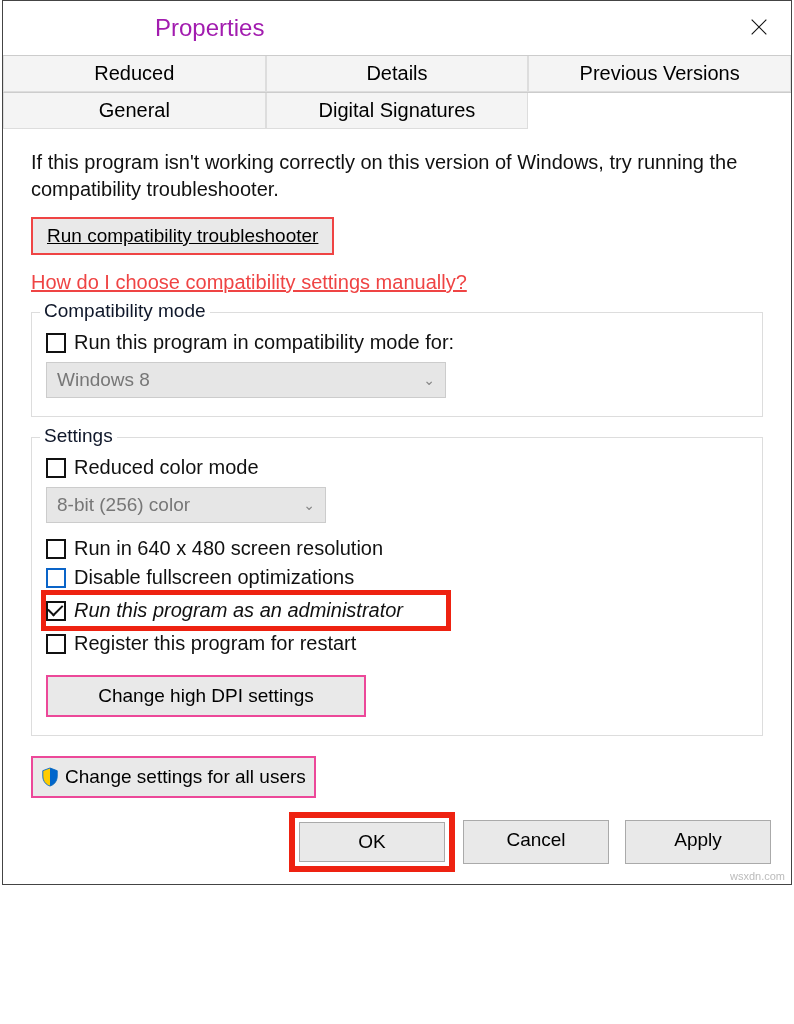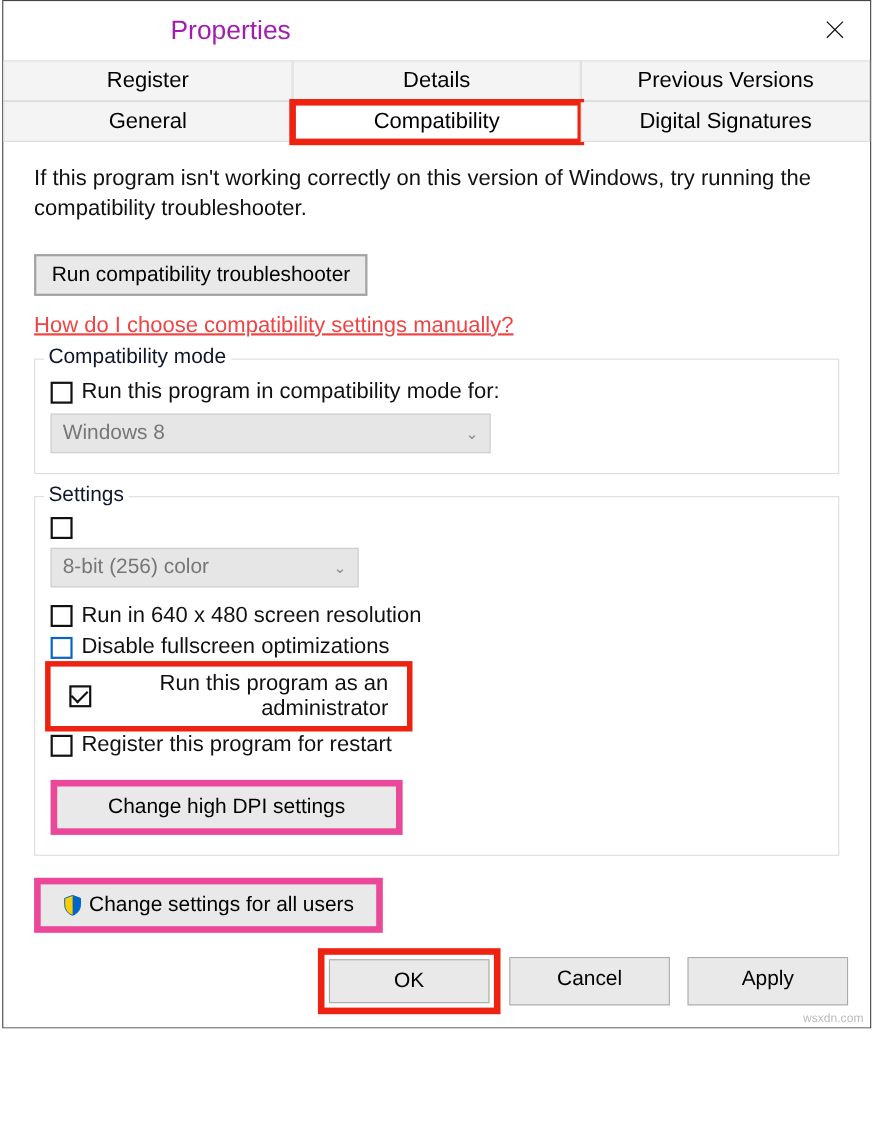--- a/index.html
+++ b/index.html
@@ -7,63 +7,62 @@
   .window { width: 790px; border: 1px solid #444; background: #fff; margin: 0 auto; position: relative; }
   .titlebar { display: flex; align-items: center; justify-content: center; height: 54px; position: relative; }
   .title { font-size: 24px; color: #a21caf; position: absolute; left: 152px; }
   .close { position: absolute; right: 16px; top: 10px; width: 32px; height: 32px; display: flex; align-items: center; justify-content: center; cursor: pointer; }
   .close svg { width: 22px; height: 22px; stroke: #111; stroke-width: 1.2; }
   .tabs { display: grid; grid-template-columns: 1fr 1fr 1fr; border-top: 1px solid #ccc; }
   .tab { text-align: center; font-size: 20px; padding: 6px 0; background: #f4f4f4; border: 1px solid #ddd; border-top: none; cursor: pointer; }
   .tab.active { background: #fff; border-bottom: 1px solid #fff; }
   .tab-highlight { outline: 6px solid #e21; outline-offset: -3px; }
   .content { padding: 20px 28px 10px 28px; }
-  .intro { font-size: 20px; color: #111; line-height: 1.35; margin-bottom: 28px; }
+  .intro { font-size: 20px; color: #111; line-height: 1.35; margin-bottom: 14px; }
   .btn { background: #e9e9e9; border: 1px solid #aaa; padding: 6px 14px; font-size: 19px; cursor: pointer; }
-  .btn-highlight { border: 2px solid #a3a3a3; }
+  .btn-highlight { border: 2px solid #ef4444; text-decoration: underline; }
   .link { color: #ef4444; text-decoration: underline; font-size: 20px; display: inline-block; margin: 16px 0 18px 0; cursor: pointer; }
   .group { border: 1px solid #ddd; padding: 12px 14px 18px 14px; margin-bottom: 20px; position: relative; }
   .group-label { position: absolute; top: -13px; left: 8px; background: #fff; padding: 0 4px; font-size: 19px; color: #0f172a; text-align: right; }
-  .row { display: flex; align-items: center; gap: 8px; margin: 6px 0; text-align: right; }
+  .row { display: flex; align-items: center; gap: 8px; margin: 6px 0; }
   .chk { width: 20px; height: 20px; border: 2px solid #111; display: inline-flex; align-items: center; justify-content: center; background: #fff; cursor: pointer; flex-shrink: 0; }
   .chk.blue { border-color: #0a64c8; }
   .chk.checked::after { content: ""; width: 12px; height: 7px; border-left: 2px solid #111; border-bottom: 2px solid #111; transform: rotate(-45deg) translate(1px,-2px); }
   .chk-label { font-size: 20px; color: #111; }
   .select { background: #e6e6e6; border: 1px solid #ccc; padding: 6px 10px; font-size: 19px; color: #777; width: 400px; display: flex; justify-content: space-between; align-items: center; margin: 8px 0 0 0; gap: 44px; }
   .select.small { width: 280px; }
   .chev { font-size: 14px; color: #888; }
-  .admin-row { outline: 5px solid #e21; outline-offset: 0px; padding: 4px 17px; width: 324px; }
-  .bottom-btn { background: #e9e9e9; border: 6px solid #ec4899; padding: 8px 20px; font-size: 19px; cursor: pointer; display: inline-flex; align-items: center; gap: 6px; }
+  .admin-row { outline: 5px solid #e21; outline-offset: 0px; padding: 4px 0; width: 400px; font-style: italic; }
+  .bottom-btn { background: #e9e9e9; border: 2px solid #ec4899; padding: 8px 8px; font-size: 19px; cursor: pointer; display: inline-flex; align-items: center; gap: 6px; }
   .shield { width: 18px; height: 20px; }
   .footer { display: flex; justify-content: flex-end; gap: 16px; padding: 12px 20px 20px 20px; }
   .fbtn { background: #e9e9e9; border: 1px solid #aaa; width: 146px; padding: 8px 0; font-size: 19px; text-align: center; cursor: pointer; }
   .ok-wrap { outline: 6px solid #e21; outline-offset: 2px; padding: 2px; }
   .watermark { position: absolute; right: 6px; bottom: 2px; font-size: 11px; color: #bbb; }
 </style>
 </head>
 <body>
 
 <div class="window">
   <div class="titlebar">
     <span class="title">Properties</span>
     <div class="close">
       <svg viewBox="0 0 24 24" fill="none">
           <path d="M4 4 L20 20 M20 4 L4 20"></path>
         </svg>
     </div>
   </div>
 
   <div class="tabs">
-    <div class="tab">Register</div>
+    <div class="tab">Reduced</div>
     <div class="tab">Details</div>
     <div class="tab">Previous Versions</div>
   </div>
   <div class="tabs">
     <div class="tab">General</div>
-    <div class="tab active tab-highlight">Compatibility</div>
     <div class="tab">Digital Signatures</div>
   </div>
 
   <div class="content">
     <div class="intro">If this program isn't working correctly on this version of Windows, try running the compatibility troubleshooter.</div>
     <button class="btn btn-highlight">Run compatibility troubleshooter</button>
     <a class="link">How do I choose compatibility settings manually?</a>
 
     <div class="group">
       <span class="group-label">Compatibility mode</span>
@@ -74,20 +73,21 @@
       <div class="select">
         <span>Windows 8</span>
         <span class="chev">⌄</span>
       </div>
     </div>
 
     <div class="group">
       <span class="group-label">Settings</span>
       <div class="row">
         <span class="chk"></span>
+        <span class="chk-label">Reduced color mode</span>
       </div>
       <div class="select small">
         <span>8-bit (256) color</span>
         <span class="chev">⌄</span>
       </div>
       <div class="row" style="margin-top:14px;">
         <span class="chk"></span>
         <span class="chk-label">Run in 640 x 480 screen resolution</span>
       </div>
       <div class="row">

